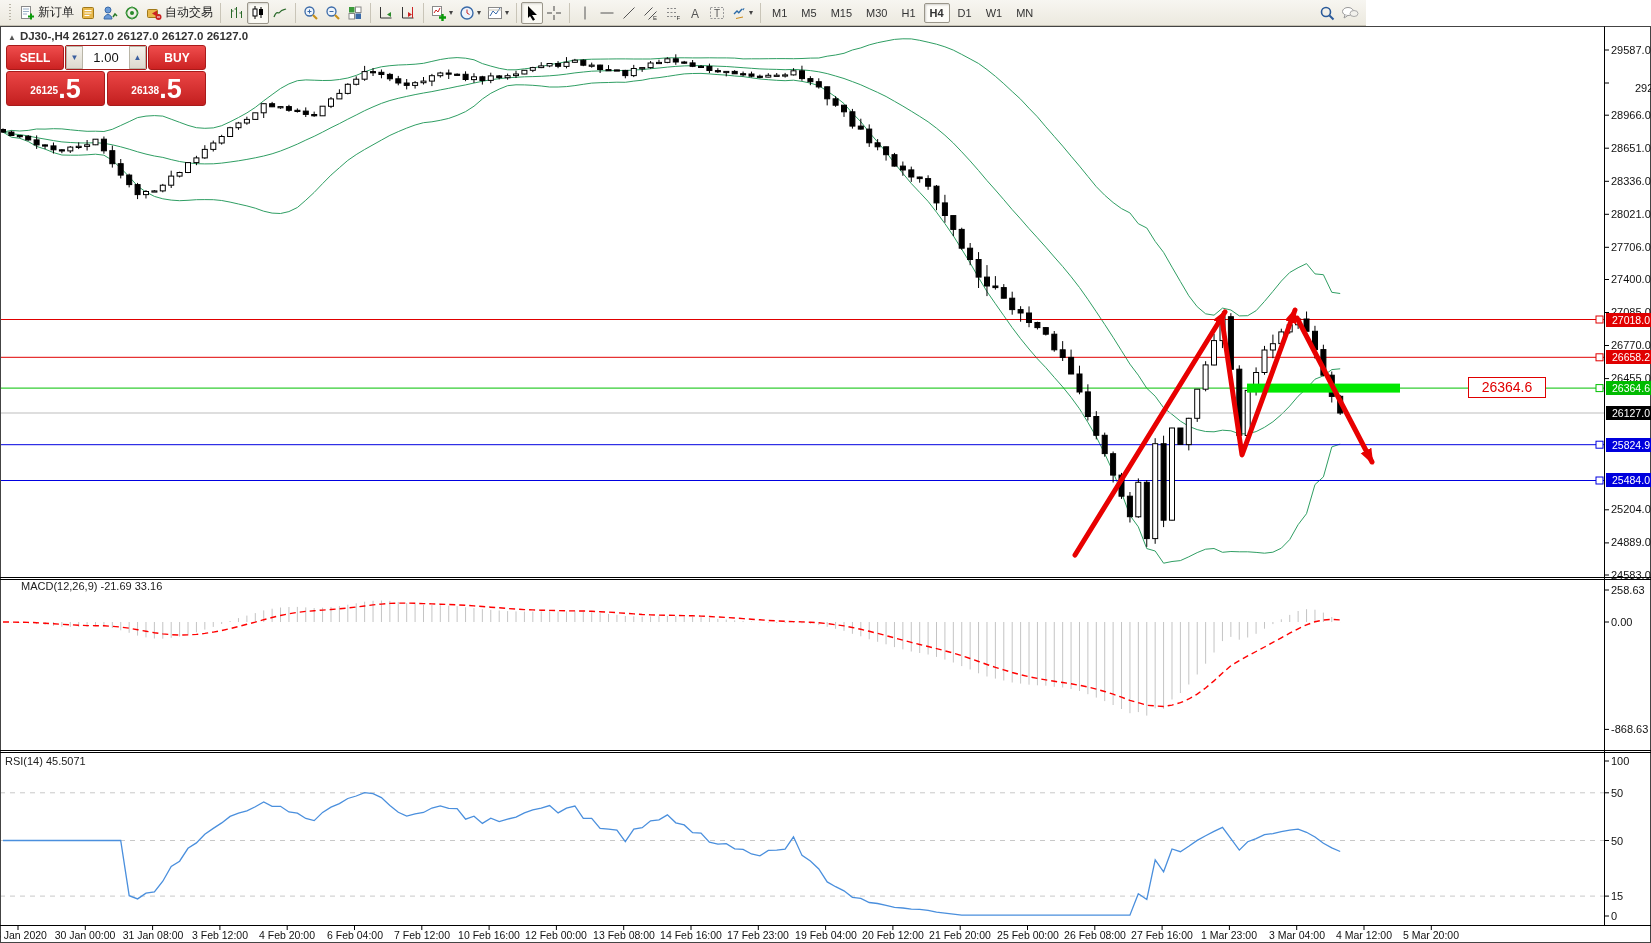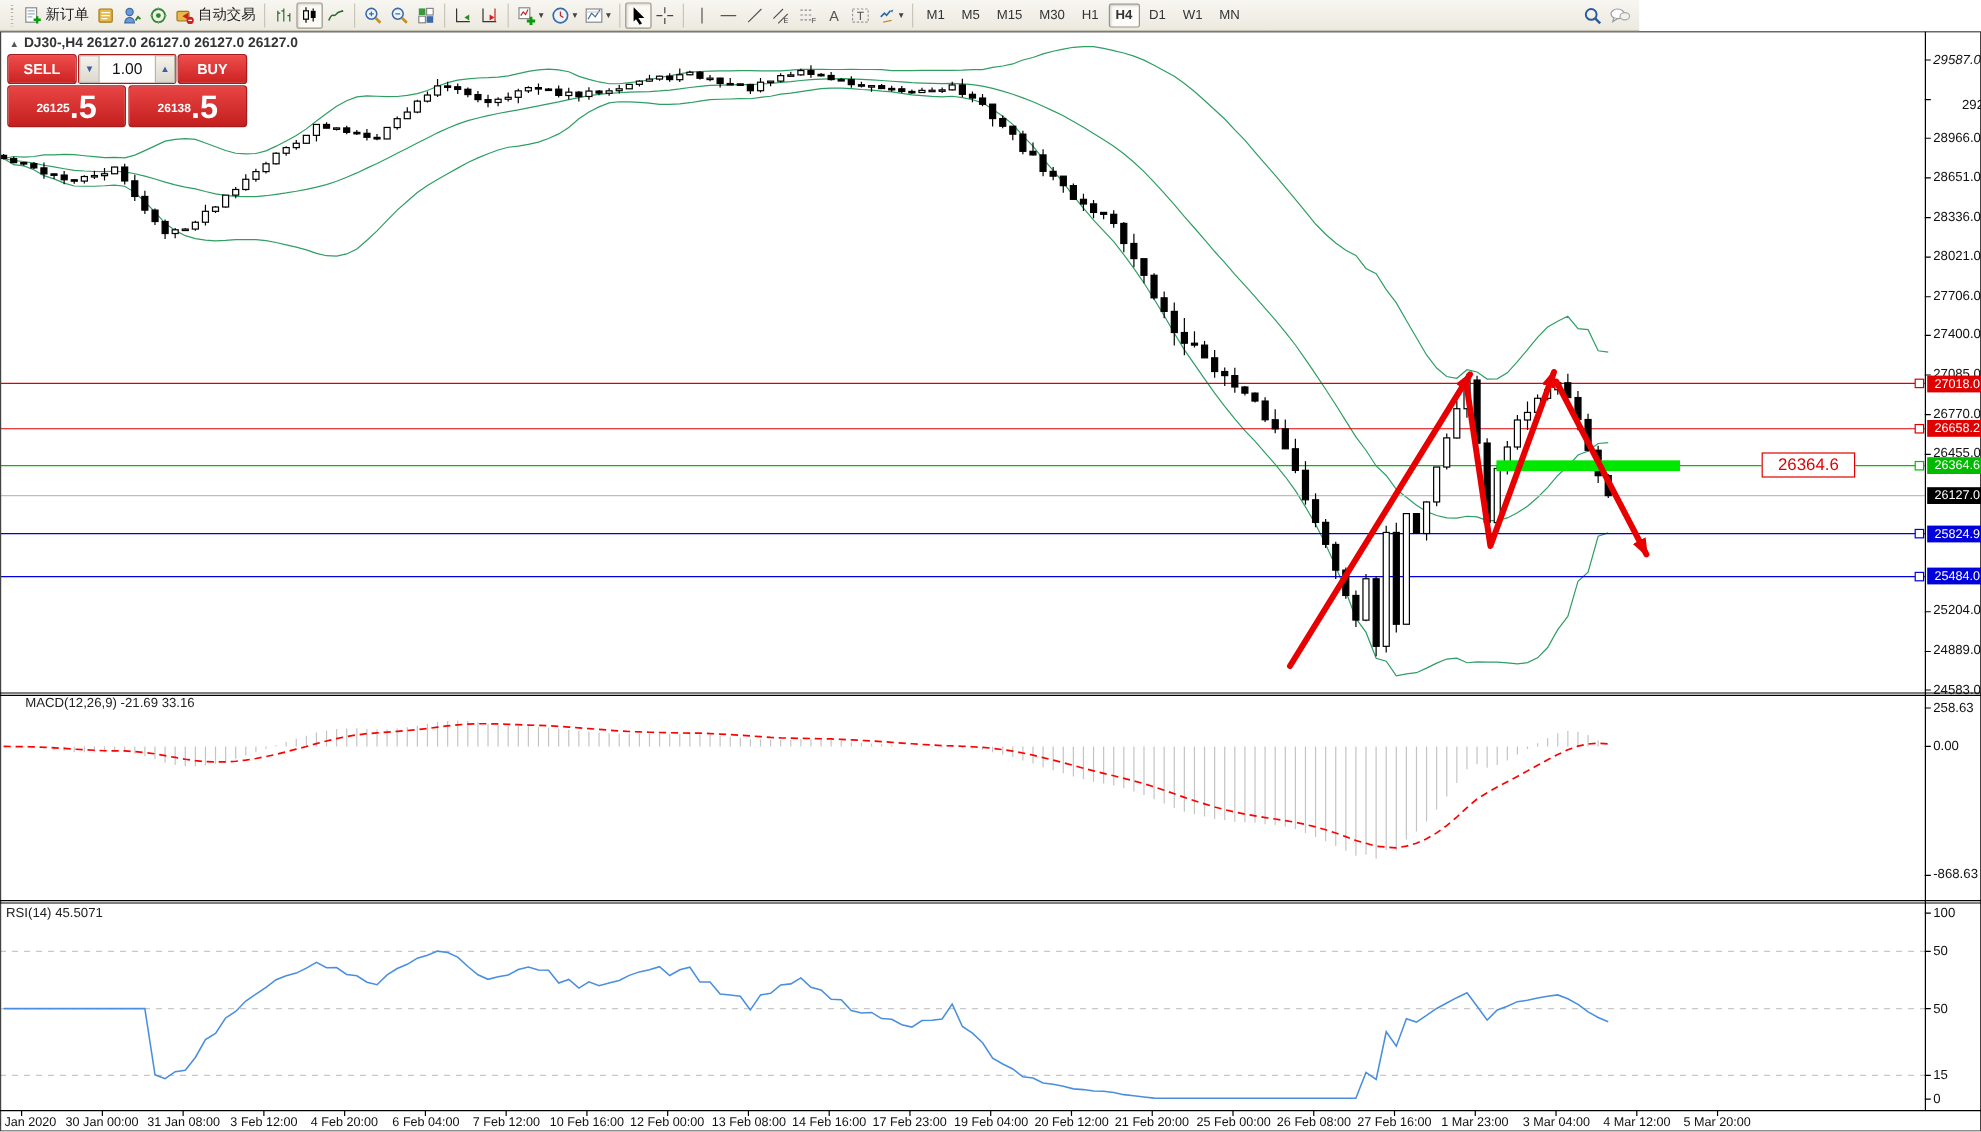--- a/index.html
+++ b/index.html
@@ -647,21 +647,21 @@
       </g>
     </svg>
 
   <div id="labels">
     <div id="chart-title"><span class="tri">▲</span><span>DJ30-,H4 26127.0 26127.0 26127.0 26127.0</span></div>
     <div id="float-label">26364.6</div>
     <div class="ind-label" style="left:5px; top:580px;padding-left:16px;">MACD(12,26,9) -21.69 33.16</div>
     <div class="ind-label" style="left:5px; top:755px;">RSI(14) 45.5071</div>
     <div id="price-axis-box" style="left:1605px;top:27px;width:46px;height:898px;"></div>
     <div id="time-axis-box" style="left:0;top:926px;width:1651px;height:17px;"></div>
-  <div style="left:1611px;top:44px;font-style:italic;" class="axis-lab">29587.0</div>
+  <div style="left:1611px;top:44px;" class="axis-lab">29587.0</div>
       <div style="left:1611px;top:82px;margin-left:24px;" class="axis-lab">29272.0</div>
       <div style="left:1611px;top:109px;" class="axis-lab">28966.0</div>
       <div style="left:1611px;top:142px;" class="axis-lab">28651.0</div>
       <div style="left:1611px;top:175px;" class="axis-lab">28336.0</div>
       <div style="left:1611px;top:208px;" class="axis-lab">28021.0</div>
       <div style="left:1611px;top:241px;" class="axis-lab">27706.0</div>
       <div style="left:1611px;top:273px;" class="axis-lab">27400.0</div>
       <div style="left:1611px;top:306px;" class="axis-lab">27085.0</div>
       <div style="left:1611px;top:339px;" class="axis-lab">26770.0</div>
       <div style="left:1611px;top:372px;" class="axis-lab">26455.0</div>

